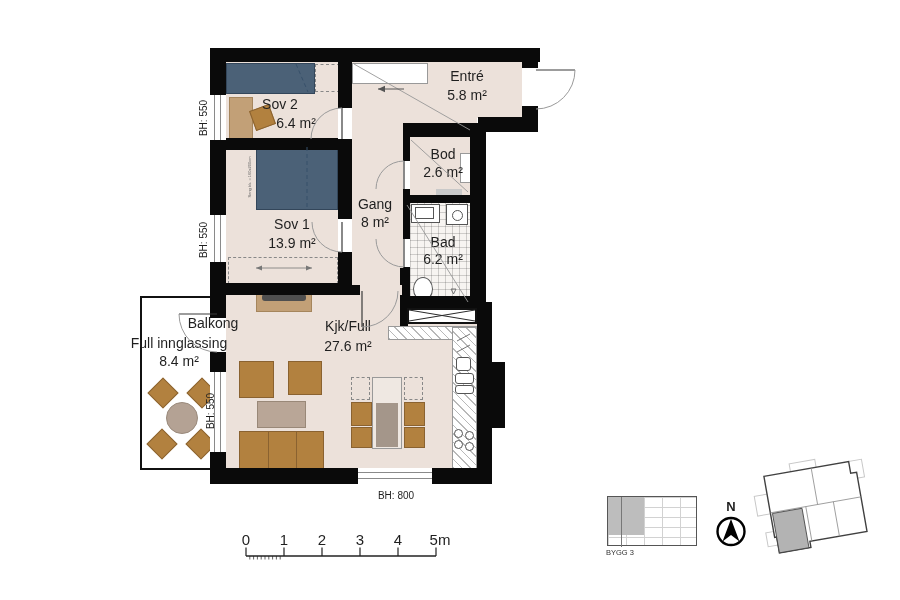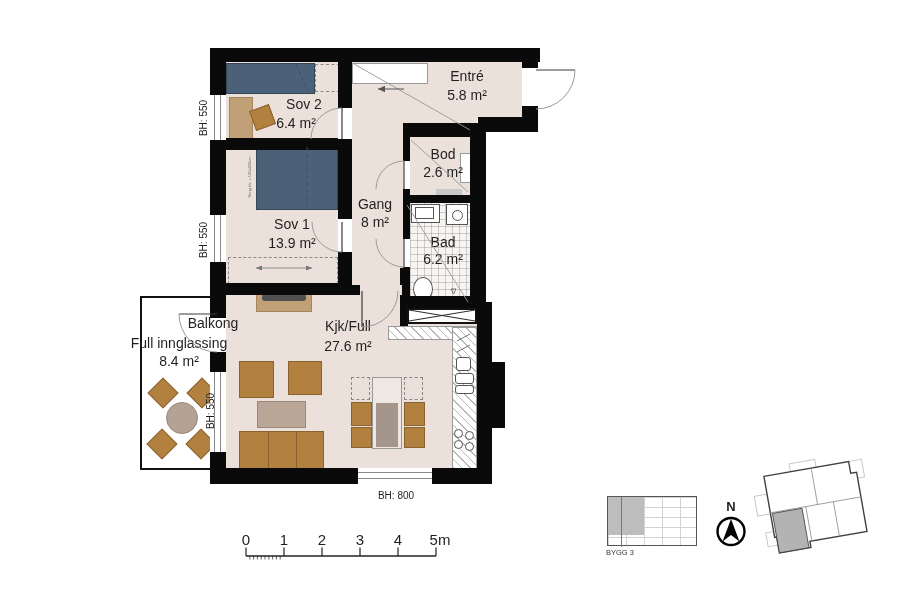--- a/index.html
+++ b/index.html
@@ -142,21 +142,21 @@
   <div class="open" style="left:210px;top:318px;width:16px;height:34px;"></div>
   <div class="open" style="left:522px;top:68px;width:16px;height:38px;"></div>
 
   <div class="window win-v" style="left:210px;top:95px;width:16px;height:45px;"></div>
   <div class="window win-v" style="left:210px;top:215px;width:16px;height:47px;"></div>
   <div class="window win-v" style="left:210px;top:372px;width:16px;height:80px;"></div>
   <div class="window win-h" style="left:358px;top:468px;width:74px;height:16px;"></div>
 
   <div class="abs" style="left:352px;top:63px;width:76px;height:21px;background:#fff;border:1px solid #999;"></div>
 
-  <div class="lbl" style="left:304px;top:98px;">Sov 2</div>
+  <div class="lbl" style="left:280px;top:98px;">Sov 2</div>
   <div class="lbl" style="left:296px;top:117px;">6.4 m²</div>
   <div class="lbl" style="left:292px;top:218px;">Sov 1</div>
   <div class="lbl" style="left:292px;top:237px;">13.9 m²</div>
   <div class="lbl" style="left:467px;top:70px;">Entré</div>
   <div class="lbl" style="left:467px;top:89px;">5.8 m²</div>
   <div class="lbl" style="left:443px;top:148px;">Bod</div>
   <div class="lbl" style="left:443px;top:166px;">2.6 m²</div>
   <div class="lbl" style="left:375px;top:198px;">Gang</div>
   <div class="lbl" style="left:375px;top:216px;">8 m²</div>
   <div class="lbl" style="left:443px;top:236px;">Bad</div>

